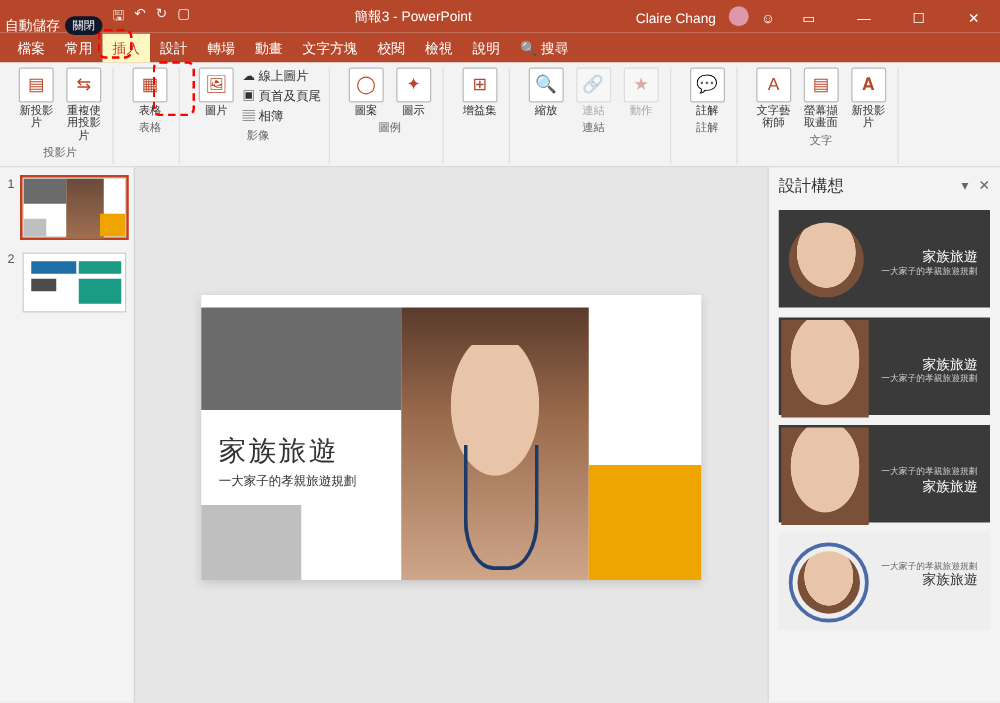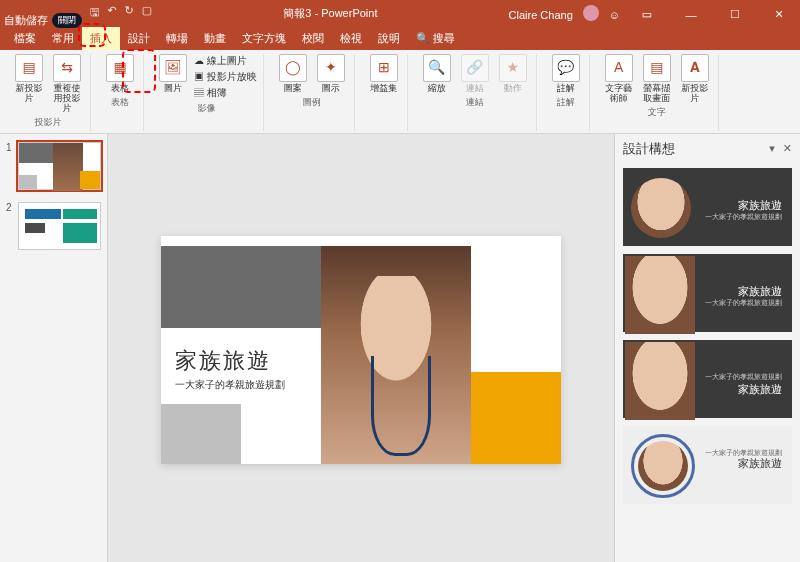--- a/index.html
+++ b/index.html
@@ -145,21 +145,21 @@
     <div class="group-label">表格</div>
   </div>
   <div class="group">
     <div class="group-row">
       <div class="big-btn">
           <div class="ic">🖼</div>
           <span>圖片</span>
         </div>
       <div class="sm-list">
         <div>☁ <span>線上圖片</span></div>
-        <div>▣ <span>投影片放映</span></div>
+        <div>▣ <span>頁首及頁尾</span></div>
         <div>▤ <span>相簿</span></div>
       </div>
     </div>
     <div class="group-label">影像</div>
   </div>
   <div class="group">
     <div class="group-row">
       <div class="big-btn">
           <div class="ic">◯</div>
           <span>圖案</span>

